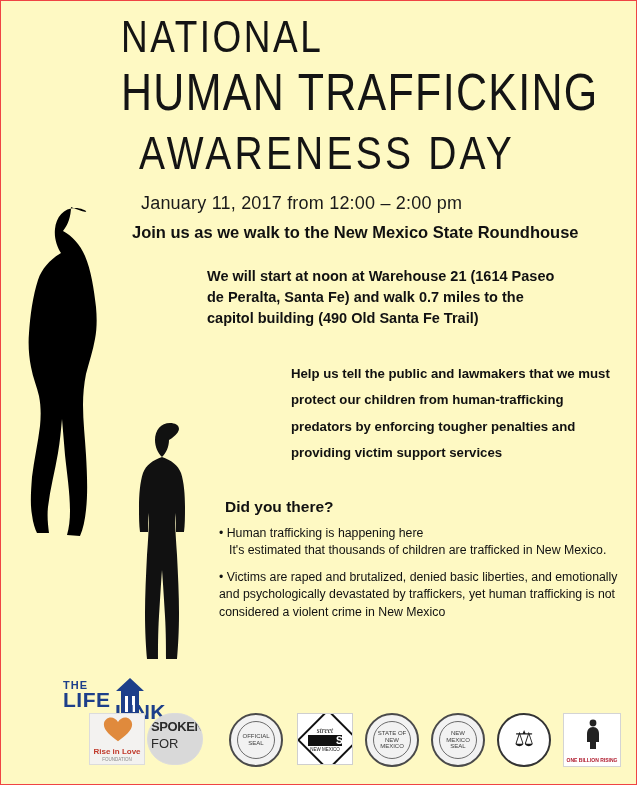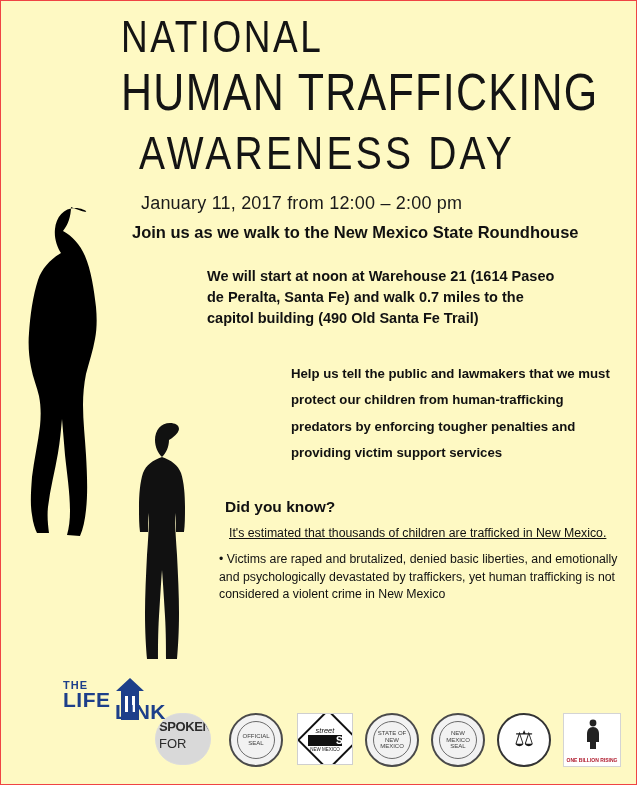--- a/index.html
+++ b/index.html
@@ -126,21 +126,20 @@
   }
   .fact {
     margin-bottom: 9px;
   }
   .fact .lead {
     display: block;
   }
   .fact .sub {
     display: block;
     margin-left: 10px;
-    text-decoration: underline;
   }
 
   
   .sil-woman {
     position: absolute;
     left: 14px;
     top: 205px;
     width: 120px;
     height: 365px;
   }
@@ -232,42 +231,42 @@
   }
   .b-rise { left: 88px; background: #f3f2f0; }
   .b-rise .rise-label {
     position: absolute; left: 0; right: 0; bottom: 8px;
     font-size: 8px; font-weight: bold; color: #c0392b;
   }
   .b-rise .rise-sub {
     position: absolute; left: 0; right: 0; bottom: 2px;
     font-size: 4.5px; color: #888;
   }
-  .b-spoken { left: 154px; background: #d9d9d9; border-radius: 26px; }
+  .b-spoken { left: 146px; background: #d9d9d9; border-radius: 26px; }
   .b-spoken .sp1 {
     position: absolute; left: 3px; top: 5px;
     font-size: 13px; font-weight: bold; color: #2b2b2b; letter-spacing: -0.4px;
   }
   .b-spoken .sp2 {
     position: absolute; left: 3px; top: 22px;
     font-size: 13px; font-weight: normal; color: #2b2b2b;
   }
   .b-seal1 { left: 228px; }
   .b-street { left: 296px; width: 56px; height: 52px; background: #fff; border: 1px solid #cfcfcf; }
   .street-diamond {
     position: absolute;
     left: 8px; top: 4px;
     width: 40px; height: 40px;
     border: 2px solid #111;
     transform: rotate(45deg);
     background: #fff;
   }
   .street-t1 {
     position: absolute; left: 0; right: 0; top: 12px;
-    font-size: 7.5px; font-style: italic; color: #111;
+    font-size: 7.5px; font-style: italic; color: #111; font-family: Liberation Serif, serif;
   }
   .street-t2 {
     position: absolute; left: 10px; right: 10px; top: 21px;
     font-size: 10px; font-weight: bold; color: #fff; background: #111; letter-spacing: 0.5px; padding-left: 28px;
   }
   .street-t3 {
     position: absolute; left: 0; right: 0; top: 33px;
     font-size: 4.5px; color: #111;
   }
   .b-seal2 { left: 364px; }
@@ -296,24 +295,25 @@
     <div class="hl-line1">NATIONAL</div>
     <div class="hl-line2">HUMAN TRAFFICKING</div>
     <div class="hl-line3">AWARENESS DAY</div>
     <div class="hl-date">January 11, 2017 from 12:00 – 2:00 pm</div>
   </div>
 
   <div class="join-line">Join us as we walk to the New Mexico State Roundhouse</div>
   <div class="start-block">We will start at noon at Warehouse 21 (1614 Paseo de Peralta, Santa Fe) and walk 0.7 miles to the capitol building (490 Old Santa Fe Trail)</div>
   <div class="help-block">Help us tell the public and lawmakers that we must protect our children from human-trafficking predators by enforcing tougher penalties and providing victim support services</div>
 
-  <div class="dyk-title">Did you know?</div>
+  <div class="dyk-title">Did you there?</div>
 
   <div class="facts">
     <div class="fact">
+      <span class="lead">• Human trafficking is happening here</span>
       <span class="sub">It's estimated that thousands of children are trafficked in New Mexico.</span>
     </div>
     <div class="fact">
       <span class="lead">• Victims are raped and brutalized, denied basic liberties, and emotionally and psychologically devastated by traffickers, yet human trafficking is not considered a violent crime in New Mexico</span>
     </div>
   </div>
 
   <svg class="sil-woman" viewBox="0 0 120 365">
     <path fill="#000" d="M60 2c-11 0-19 9-20 21-1 9 2 18 6 24-10 6-19 15-23 27-5 15-8 36-9 53-1 12 0 24 2 34 2 11 6 20 8 29 2 10 2 20 1 30-2 17-6 34-8 51-1 14-2 27 0 38 1 8 3 14 5 18l12 0c-1-8-2-17-1-26 2-18 7-36 10-54 2-12 3-23 4-34 1 12 2 24 3 36 2 19 5 38 5 56 0 9-1 17-3 24l13 1c3-7 5-16 6-26 2-18 1-37 0-55-1-17-3-34-3-50 0-11 1-21 3-31 3-12 7-23 9-35 2-10 2-21 1-32-2-18-5-37-11-51-5-12-13-20-22-25 5-6 8-15 8-24C80 11 71 2 60 2z"></path>
   </svg>
@@ -332,20 +332,27 @@
         </div>
         <svg class="ll-house" viewBox="0 0 30 42">
           <path fill="#1d3f8a" d="M15 0 1 13h5v29h18V13h5L15 0z"></path>
           <rect x="10" y="18" width="10" height="16" fill="#ffffff"></rect>
           <rect x="13" y="18" width="4" height="24" fill="#1d3f8a"></rect>
         </svg>
         <div class="ll-text ll-link" style="top:26px;">LINK</div>
       </div>
     </div>
 
+    <div class="badge badge-sq b-rise">
+      <svg viewBox="0 0 56 34" width="56" height="30">
+        <path fill="#e08a3c" d="M28 31c-8-6-16-12-16-19 0-5 4-8 8-8 3 0 6 2 8 5 2-3 5-5 8-5 4 0 8 3 8 8 0 7-8 13-16 19z"></path>
+      </svg>
+      <div class="rise-label">Rise in Love</div>
+      <div class="rise-sub">FOUNDATION</div>
+    </div>
 
     <div class="badge badge-sq b-spoken">
       <div class="sp1">SPOKEN</div>
       <div class="sp2">FOR</div>
     </div>
 
     <div class="badge badge-circle b-seal1">
       <div class="seal-inner">OFFICIAL SEAL</div>
     </div>
 

